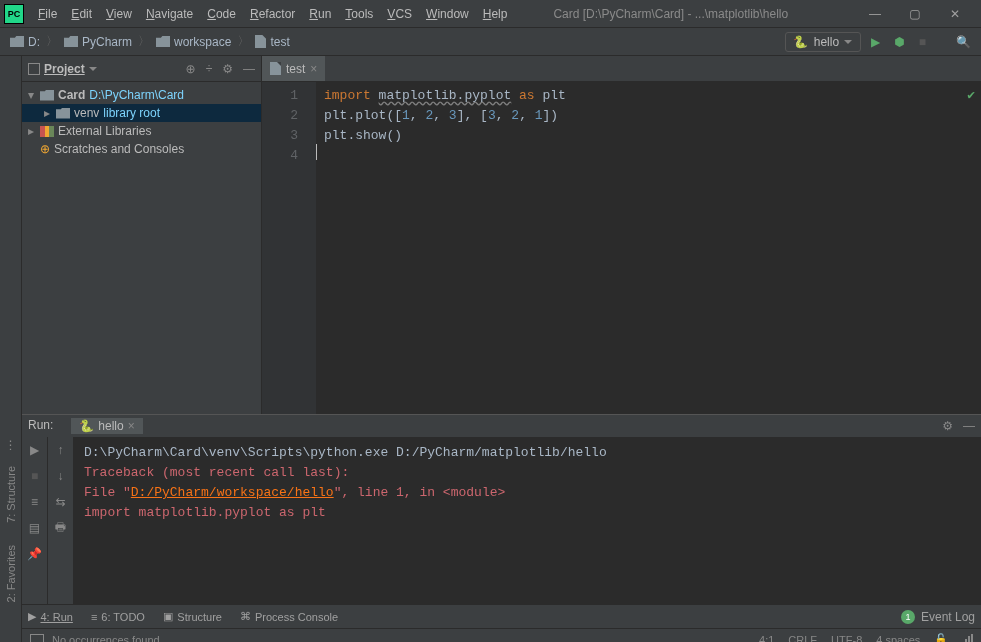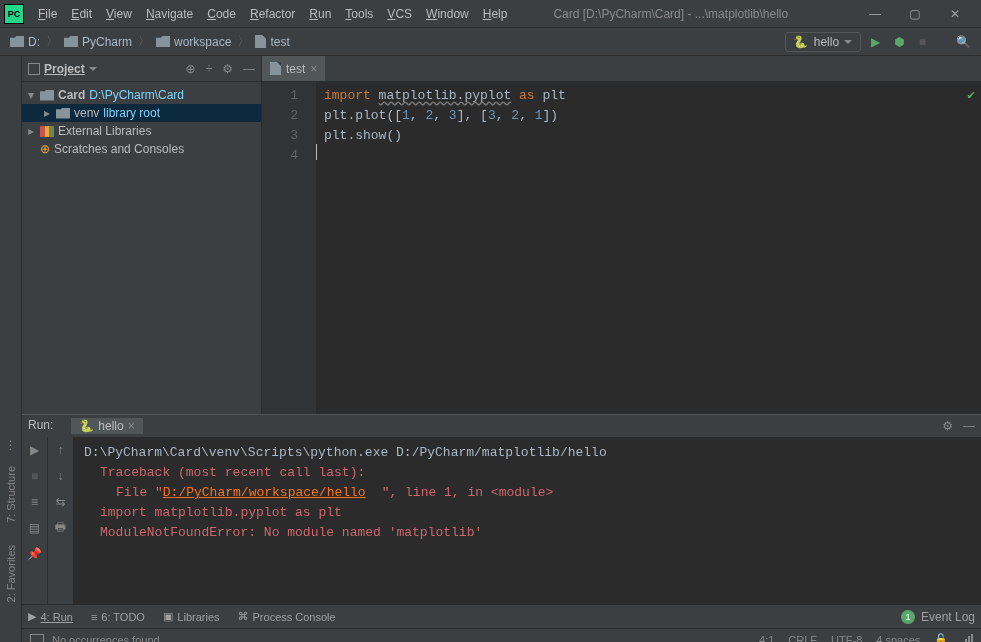--- a/index.html
+++ b/index.html
@@ -56,21 +56,21 @@
 .run-panel { height:190px; background:#2b2b2b; display:flex; flex-direction:column; border-top:1px solid #555; }
 .rp-head { height:22px; background:#3c3f41; display:flex; align-items:center; padding:0 6px; }
 .rp-title { display:flex; align-items:flex-start; gap:18px; flex:1; }
 .rp-tab { display:flex; align-items:center; gap:4px; background:#515658; padding:1px 8px; cursor:pointer; }
 .rp-icons { display:flex; gap:10px; color:#888; }
 .rp-body { flex:1; display:flex; }
 .rp-tool { width:26px; background:#3c3f41; display:flex; flex-direction:column; align-items:center; padding:4px 0; gap:8px; border-right:1px solid #2b2b2b; }
 .rp-tool2 { width:26px; background:#3c3f41; display:flex; flex-direction:column; align-items:center; padding:4px 0; gap:8px; border-right:1px solid #2b2b2b; }
 .rp-tb { cursor:pointer; color:#888; display:flex; align-items:center; justify-content:center; width:20px; height:18px; }
 .console { flex:1; padding:6px 10px; font-size:13px; line-height:20px; color:#a9b7c6; overflow:hidden; }
-.err { color:#cc666e;margin-left:16px; }
+.err { color:#cc666e; }
 .link { color:#f97316; text-decoration:underline; }
 .bottombar { height:24px; background:#3c3f41; display:flex; align-items:center; padding:0 6px; border-top:1px solid #2b2b2b; gap:16px; }
 .bb-item { display:flex; align-items:center; gap:4px; cursor:pointer; color:#a0a0a0; font-size:11px; }
 .bb-right { margin-left:auto; display:flex; align-items:center; gap:6px; }
 .badge { width:14px; height:14px; border-radius:50%; background:#59a869; color:#fff; font-size:9px; display:flex; align-items:center; justify-content:center; }
 .statusbar { height:22px; background:#3c3f41; display:flex; align-items:center; padding:0 8px; border-top:1px solid #2b2b2b; color:#888; font-size:11px; }
 .st-right { margin-left:auto; display:flex; gap:14px; align-items:center; }
 .bars { display:flex; gap:1px; align-items:flex-end; height:12px; }
 .bars span { width:2px; background:#888; }
 </style>
@@ -233,39 +233,38 @@
           <div class="rp-tb">↑</div>
           <div class="rp-tb">↓</div>
           <div class="rp-tb">⇆</div>
           <div class="rp-tb">🖶</div>
         </div>
         <div class="console mono" id="console">
             <div class="">D:\PyCharm\Card\venv\Scripts\python.exe D:/PyCharm/matplotlib/hello</div>
             <div class="err">Traceback (most recent call last):</div>
             <div class="err"><span class="err">  File "</span><a class="link">D:/PyCharm/workspace/hello</a><span class="err">", line 1, in &lt;module&gt;</span></div>
             <div class="err">    import matplotlib.pyplot as plt</div>
-            <div class="err">ModuleNotFoundError: No module named 'matplotlib'</div>
             <div class="">&nbsp;</div>
           </div>
       </div>
     </div>
 
     <div class="bottombar">
       <div id="btabs" style="display:flex;gap:18px;">
           <div class="bb-item">
             <span>▶</span>
             <span style="text-decoration:underline;">4: Run</span>
           </div>
           <div class="bb-item">
             <span>≡</span>
             <span>6: TODO</span>
           </div>
           <div class="bb-item">
             <span>▣</span>
-            <span>Libraries</span>
+            <span>Structure</span>
           </div>
           <div class="bb-item">
             <span>⌘</span>
             <span>Process Console</span>
           </div>
         </div>
       <div class="bb-right">
         <span class="badge">1</span>
         <span style="color:#a0a0a0;">Event Log</span>
       </div>

